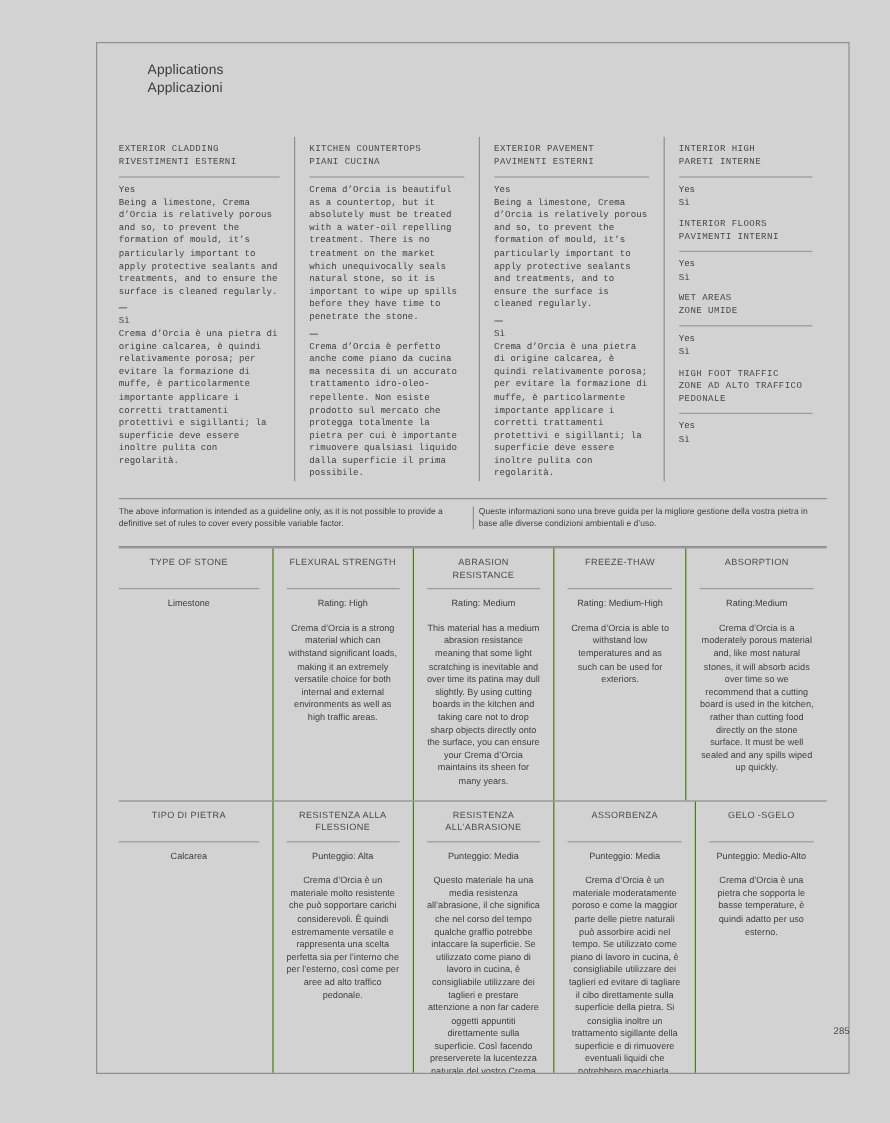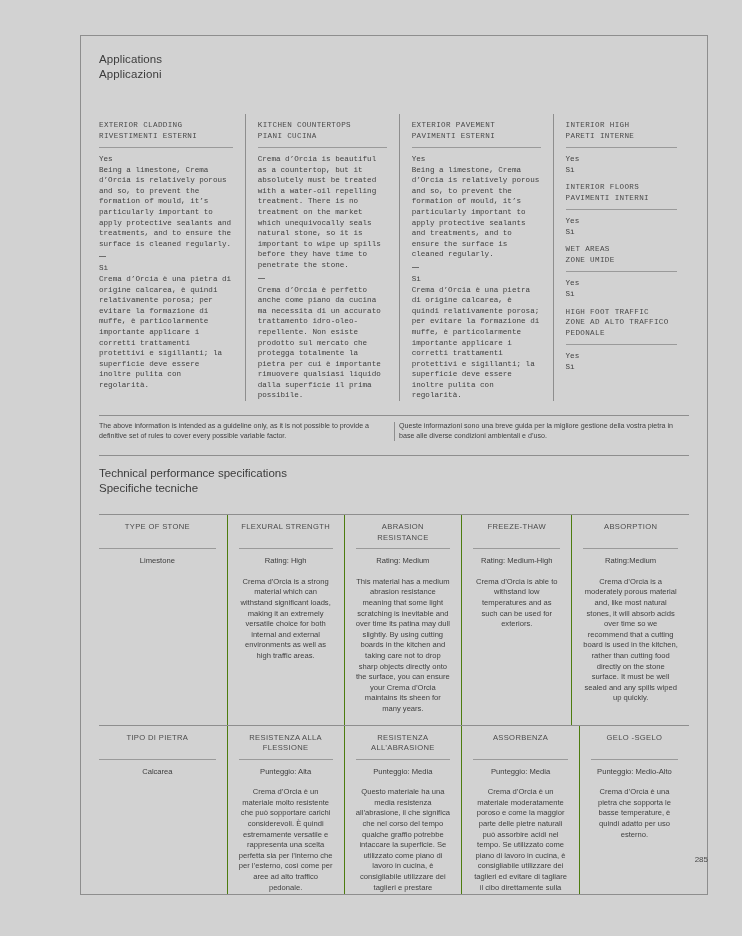--- a/index.html
+++ b/index.html
@@ -24,20 +24,21 @@
     overflow: hidden;
   }
 
   
   .sec-title {
     font-size: 11.5px;
     line-height: 15px;
     letter-spacing: .1px;
     color: #3c3c3c;
     padding-bottom: 2px;
+    margin-left: 24px;
   }
   .sec-title .l2 { display: block; }
 
   
   .apps {
     display: flex;
     margin-top: 30px;
     font-family: Liberation Mono, monospace;
   }
   .appcol {
@@ -275,24 +276,20 @@
       </div>
     </div>
 
     <div class="disclaimer">
       <div class="disc-col">The above information is intended as a guideline only, as it is not possible to provide a definitive set of rules to cover every possible variable factor.</div>
       <div class="disc-col">Queste informazioni sono una breve guida per la migliore gestione della vostra pietra in base alle diverse condizioni ambientali e d’uso.</div>
     </div>
 
     <div class="tech-wrap">
       <div class="tech-head-rule"></div>
-      <div class="tech-title">
-        <span>Technical performance specifications</span>
-        <span>Specifiche tecniche</span>
-      </div>
 
       <div class="tech-row row-en">
         <div class="tcol t1">
           <div class="t-head">
             <span>TYPE OF STONE</span>
             <span></span>
           </div>
           <div class="t-rule"></div>
           <div class="t-rating">Limestone</div>
           <div class="t-desc"></div>

